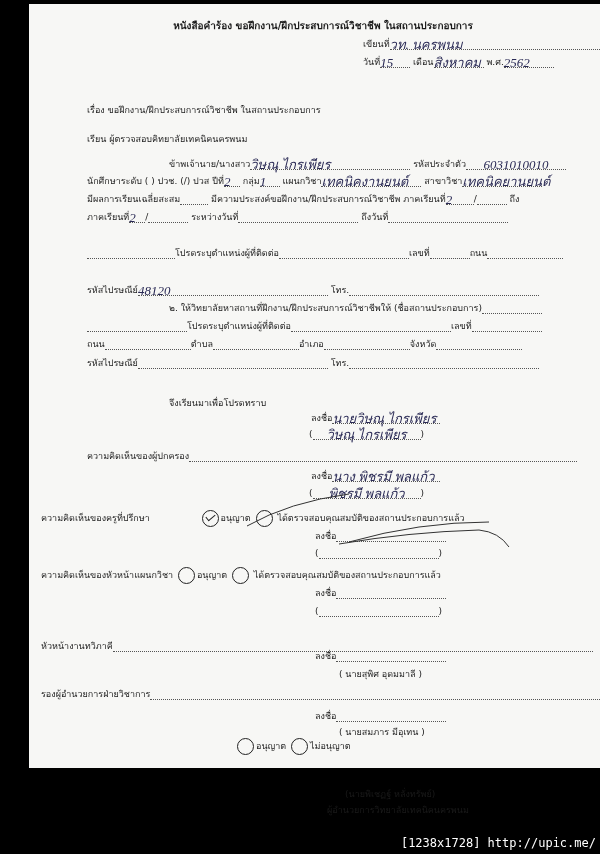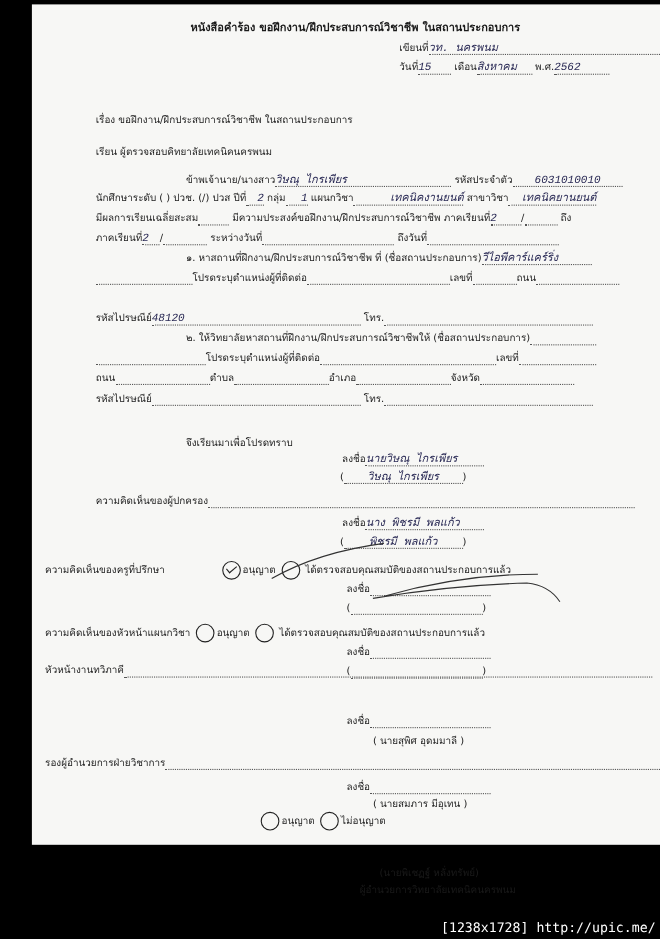--- a/index.html
+++ b/index.html
@@ -9,21 +9,21 @@
     position: relative; overflow: hidden;
   }
   .page {
     position: absolute; left: 6px; top: 4px; width: 588px; height: 764px;
     background: #f7f7f5;
     margin-left: 23px;
   }
   .t { position: absolute; font-size: 9px; line-height: 12px; white-space: nowrap; }
   .b { font-weight: bold; }
   .dots { border-bottom: 1px dotted #555; display: inline-block; height: 10px; vertical-align: bottom; }
-  .hw { font-family: Liberation Mono, monospace; font-style: italic; color: #2a2a55; font-size: 10px; }
+  .hw { font-family: Liberation Serif, serif; font-style: italic; color: #2a2a55; font-size: 13px; }
   .circle {
     display: inline-block; width: 15px; height: 15px; border: 1px solid #222;
     border-radius: 50%; vertical-align: middle; position: relative; margin: 0 2px;
   }
   .circle.checked::after {
     content: ""; position: absolute; left: 3px; top: 3px; width: 8px; height: 4px;
     border-left: 1.5px solid #222; border-bottom: 1.5px solid #222; transform: rotate(-40deg);
   }
   .footer-watermark {
     position: absolute; right: 4px; bottom: 4px; color: #fff;
@@ -49,43 +49,40 @@
   </div>
 
   <div class="t" style="left:58px;top:100px;">เรื่อง ขอฝึกงาน/ฝึกประสบการณ์วิชาชีพ ในสถานประกอบการ</div>
   <div class="t" style="left:58px;top:129px;">เรียน ผู้ตรวจสอบคิทยาลัยเทคนิคนครพนม</div>
 
   <div class="t" style="left:140px;top:154px;">
     <span>ข้าพเจ้านาย/นางสาว</span><span class="dots hw" style="width:160px;">วิษณุ ไกรเพียร</span>
     <span>รหัสประจำตัว</span><span class="dots hw" style="width:100px;text-align:center;">6031010010</span>
   </div>
 
-  <div class="t" style="left:58px;top:171px;text-align:right;">
+  <div class="t" style="left:58px;top:171px;">
     <span>นักศึกษาระดับ ( ) ปวช. (/) ปวส</span>
     <span>ปีที่</span><span class="dots hw" style="width:16px;">2</span>
     <span>กลุ่ม</span><span class="dots hw" style="width:20px;">1</span>
     <span>แผนกวิชา</span><span class="dots hw" style="width:100px;">เทคนิคงานยนต์</span>
     <span>สาขาวิชา</span><span class="dots hw" style="width:80px;">เทคนิคยานยนต์</span>
   </div>
 
   <div class="t" style="left:58px;top:189px;">
     <span>มีผลการเรียนเฉลี่ยสะสม</span><span class="dots" style="width:28px;"></span>
     <span>มีความประสงค์ขอฝึกงาน/ฝึกประสบการณ์วิชาชีพ ภาคเรียนที่</span><span class="dots hw" style="width:28px;">2</span>/<span class="dots" style="width:30px;"></span>
     <span>ถึง</span>
   </div>
 
   <div class="t" style="left:58px;top:207px;">
     <span>ภาคเรียนที่</span><span class="dots hw" style="width:16px;">2</span>/<span class="dots" style="width:40px;"></span>
     <span>ระหว่างวันที่</span><span class="dots" style="width:120px;"></span>
     <span>ถึงวันที่</span><span class="dots" style="width:120px;"></span>
   </div>
 
-  <div class="t" style="left:140px;top:225px;">
-    <span>๑. หาสถานที่ฝึกงาน/ฝึกประสบการณ์วิชาชีพ ที่ (ชื่อสถานประกอบการ)</span><span class="dots hw" style="width:100px;">วีไอพีคาร์แคร์ริ่ง</span>
-  </div>
 
   <div class="t" style="left:58px;top:243px;">
     <span class="dots" style="width:88px;"></span><span>โปรดระบุตำแหน่งผู้ที่ติดต่อ</span><span class="dots" style="width:130px;"></span><span>เลขที่</span><span class="dots" style="width:40px;"></span><span>ถนน</span><span class="dots" style="width:76px;"></span>
   </div>
 
 
   <div class="t" style="left:58px;top:280px;">
     <span>รหัสไปรษณีย์</span><span class="dots hw" style="width:190px;">48120</span>
     <span>โทร.</span><span class="dots" style="width:190px;"></span>
   </div>
@@ -152,21 +149,21 @@
     <span class="circle"></span>
     <span>ได้ตรวจสอบคุณสมบัติของสถานประกอบการแล้ว</span>
   </div>
   <div class="t" style="left:286px;top:583px;">
     <span>ลงชื่อ</span><span class="dots" style="width:110px;"></span>
   </div>
   <div class="t" style="left:286px;top:601px;">
     (<span class="dots" style="width:120px;"></span>)
   </div>
 
-  <div class="t" style="left:12px;top:600px;">
+  <div class="t" style="left:12px;top:636px;font-family:Liberation Serif, serif;">
     <span>หัวหน้างานทวิภาคี</span><span class="dots" style="width:480px;"></span>
   </div>
   <div class="t" style="left:286px;top:646px;">
     <span>ลงชื่อ</span><span class="dots" style="width:110px;"></span>
   </div>
   <div class="t" style="left:310px;top:664px;">( นายสุพิศ อุดมมาลี )</div>
 
   <div class="t" style="left:12px;top:684px;">
     <span>รองผู้อำนวยการฝ่ายวิชาการ</span><span class="dots" style="width:452px;"></span>
   </div>

